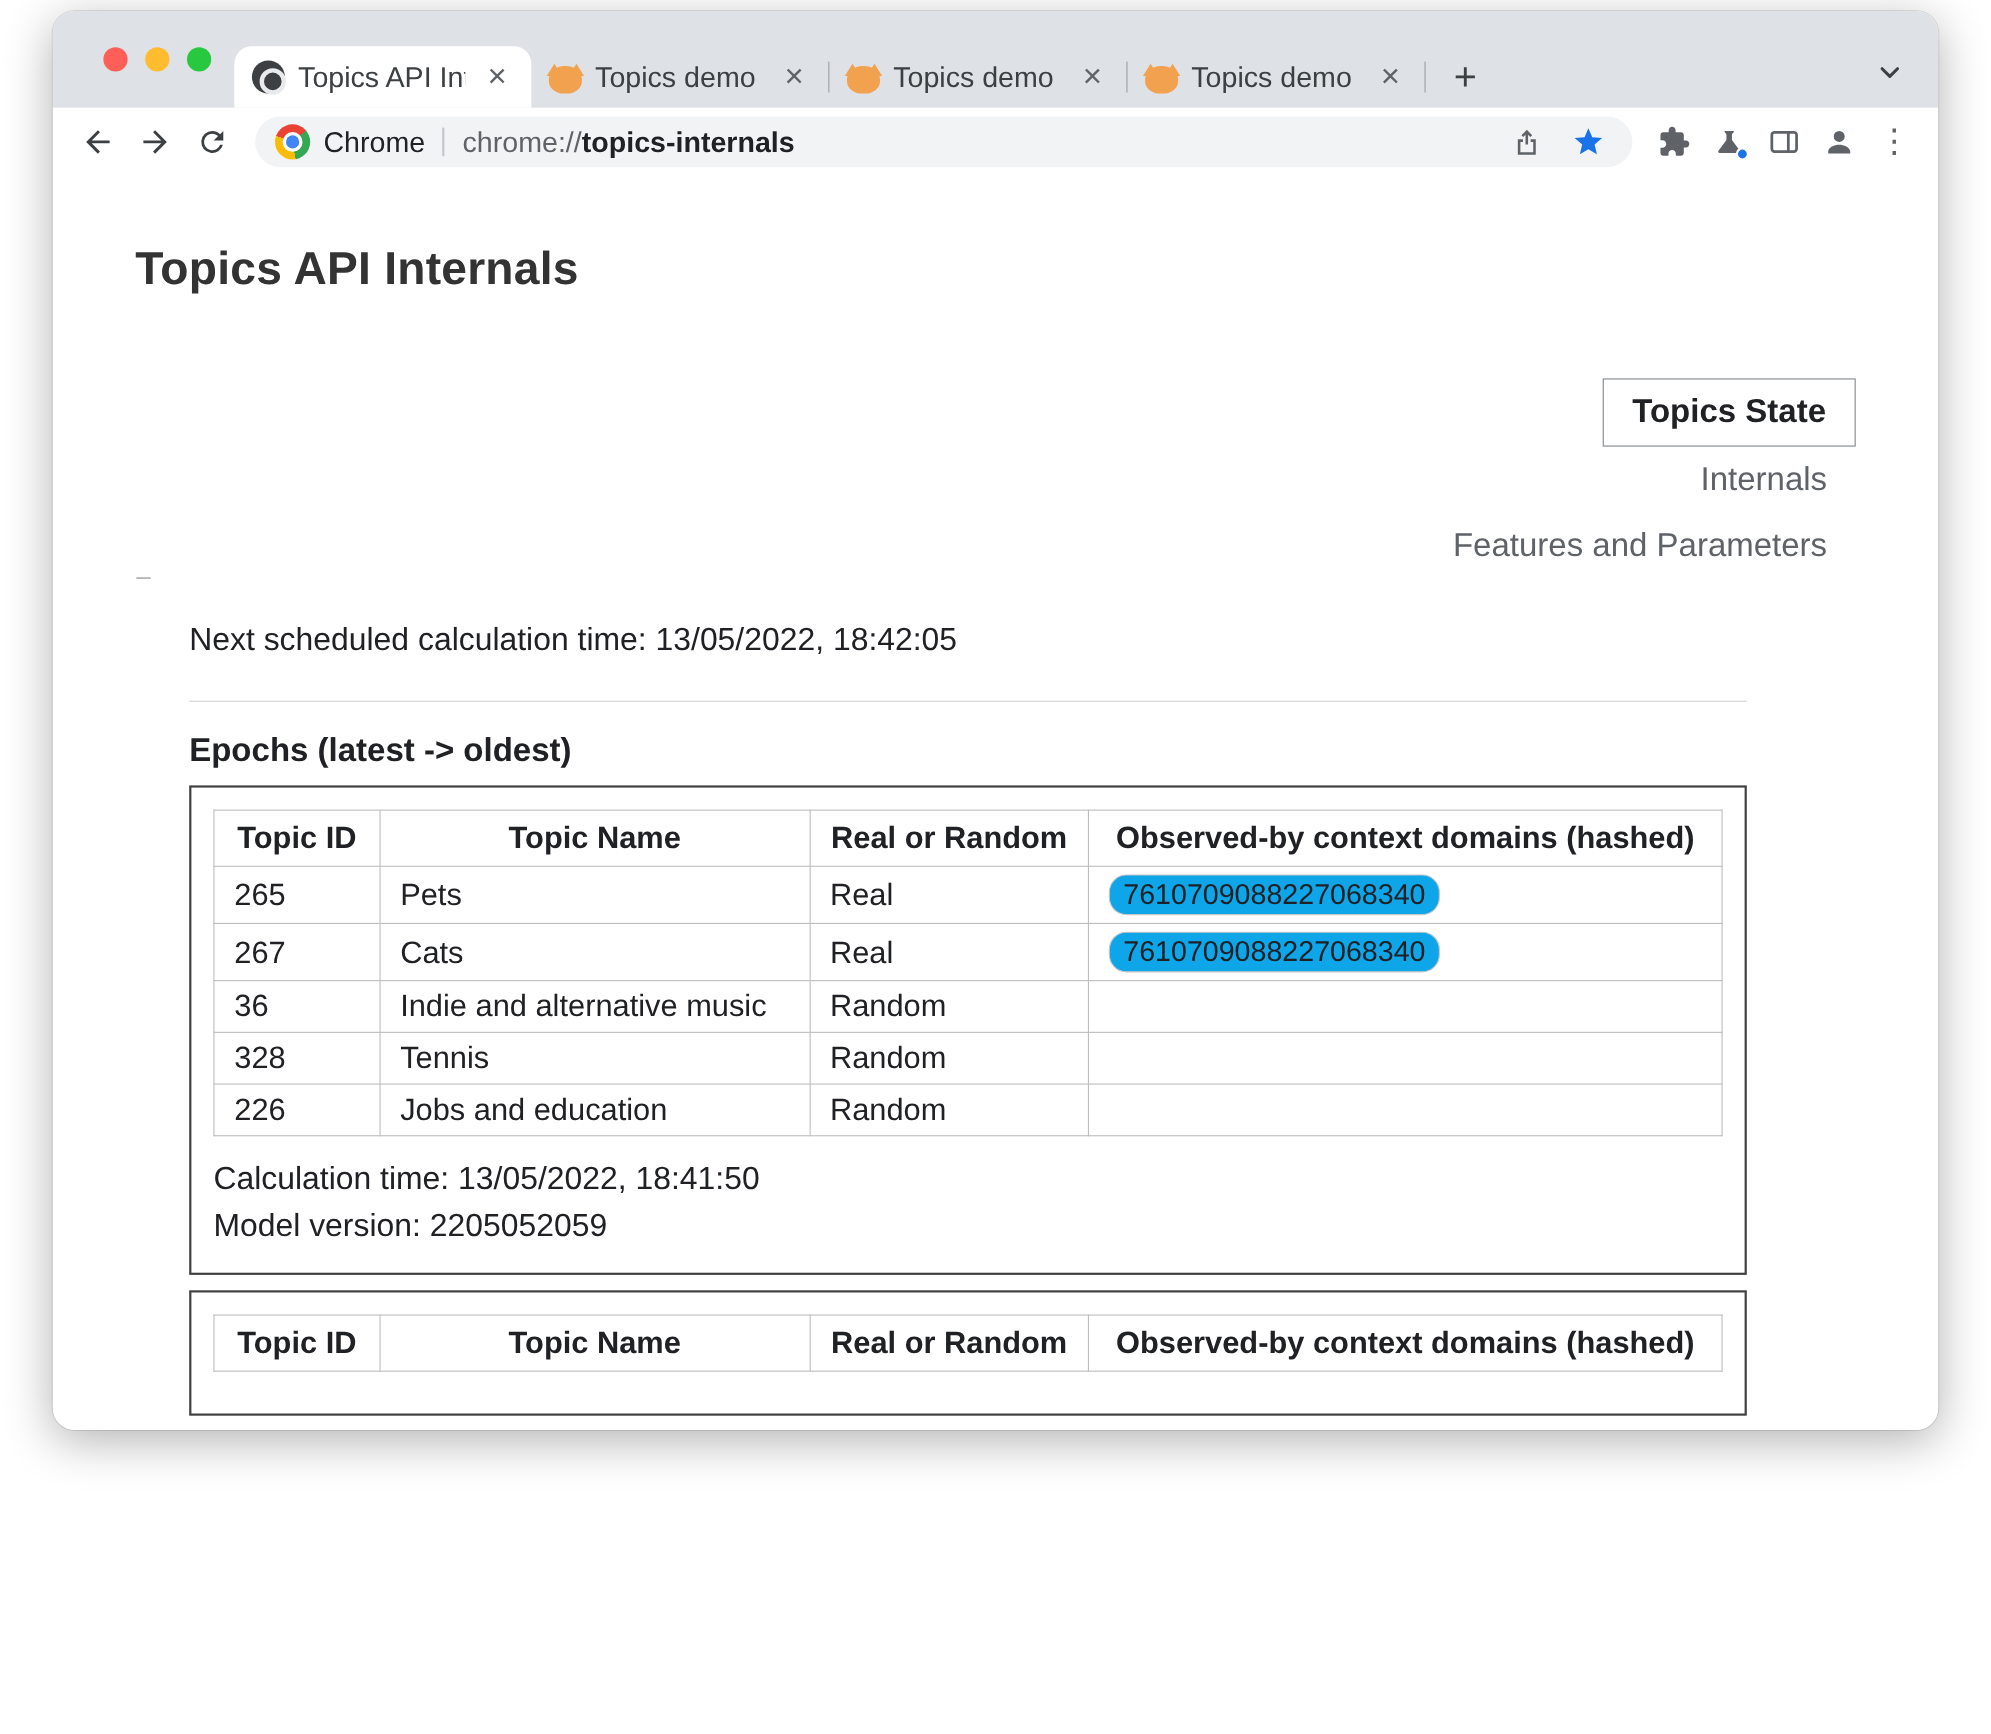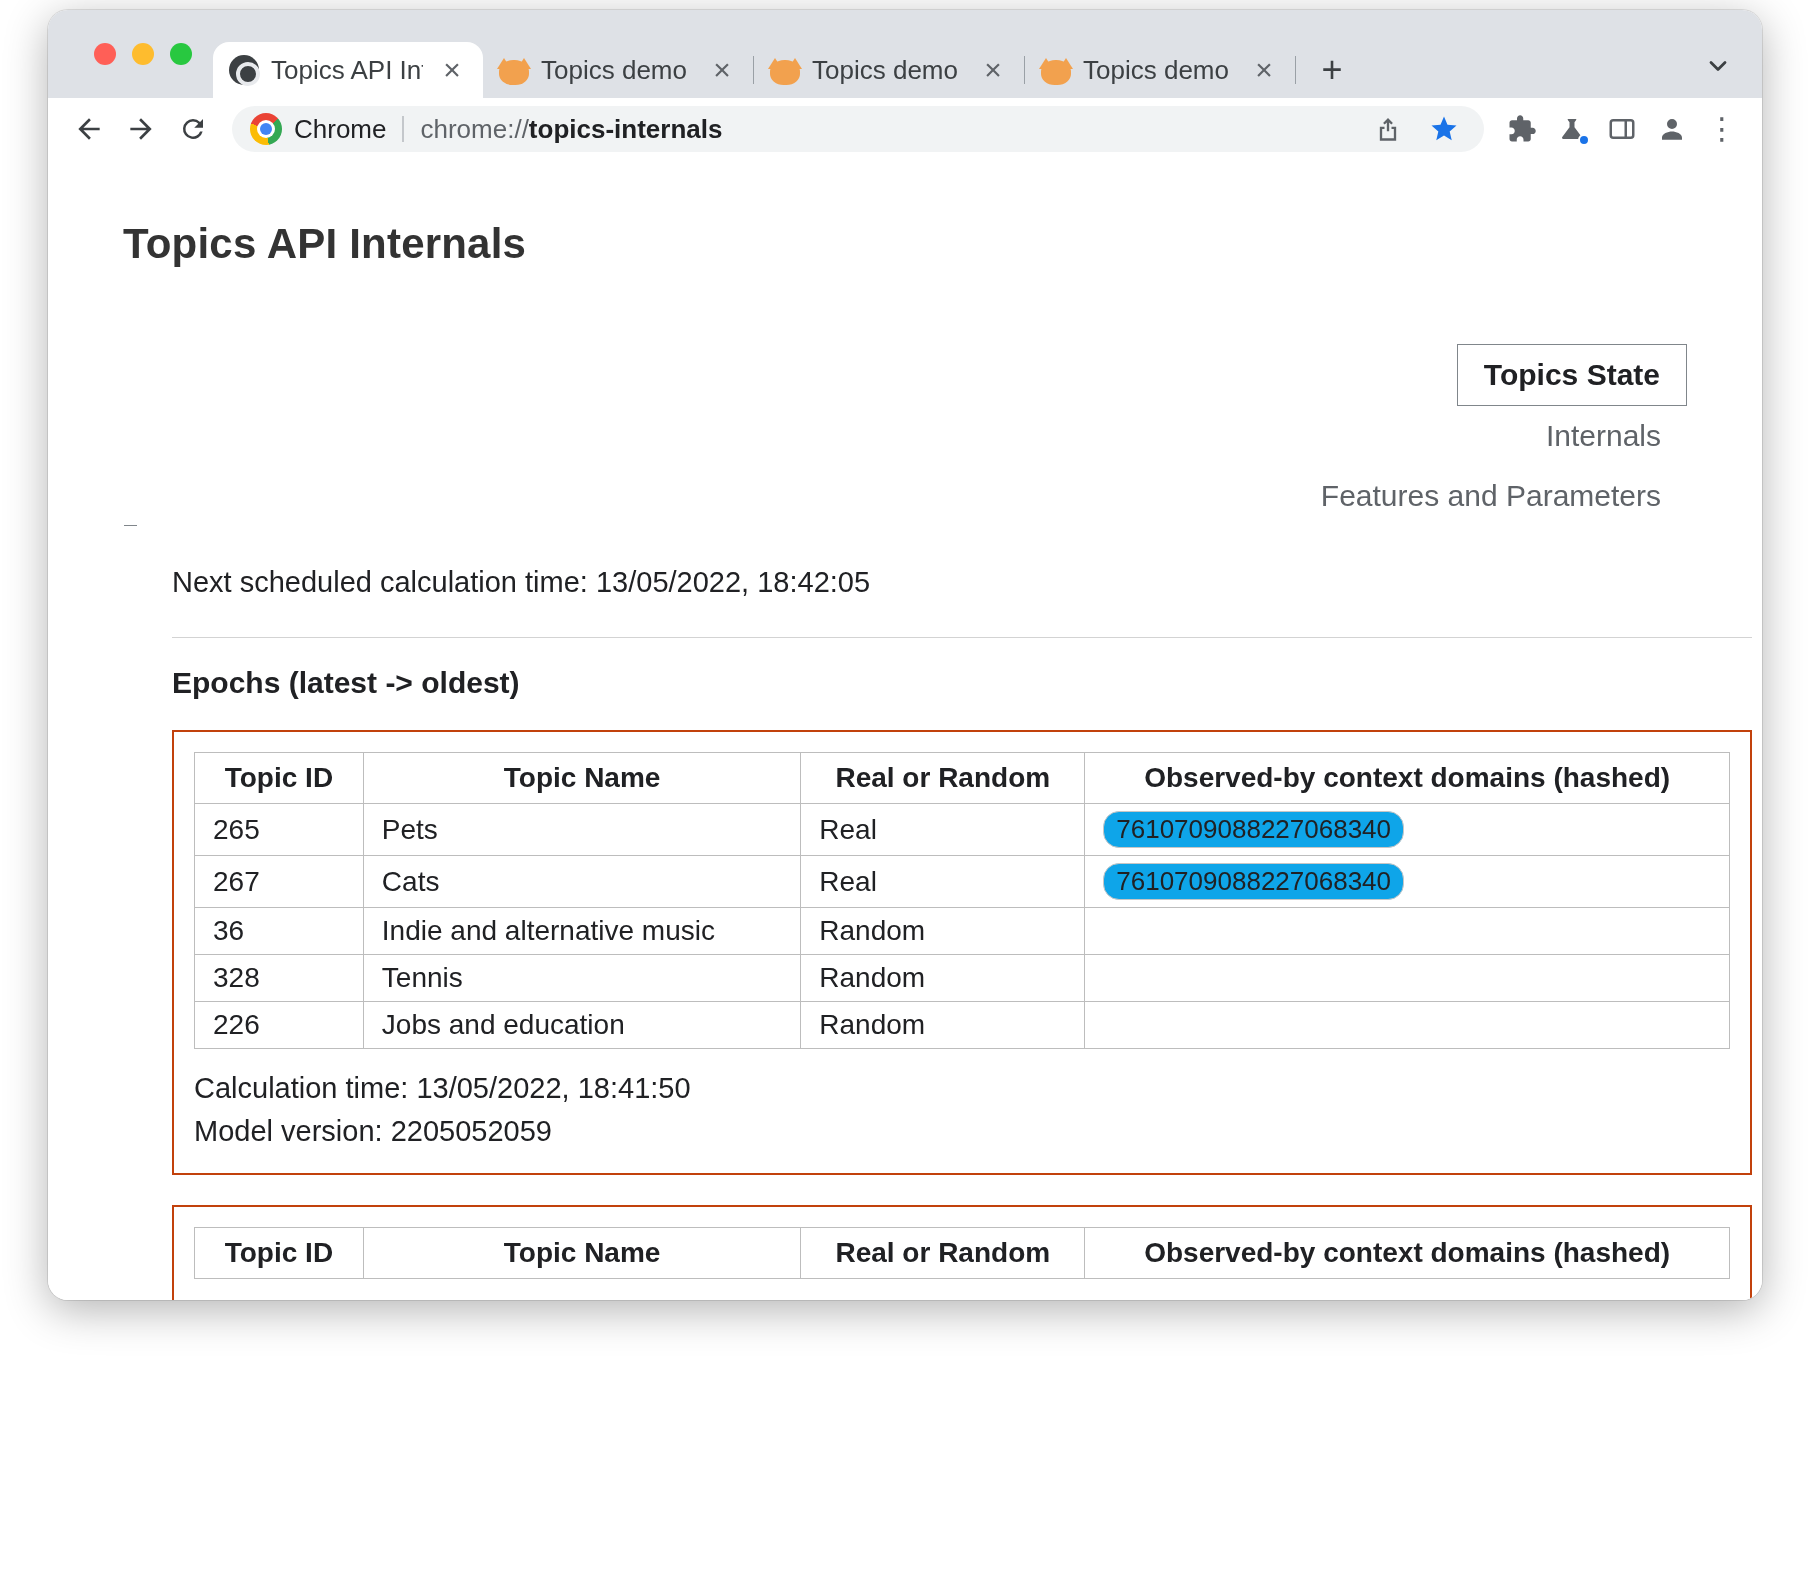--- a/index.html
+++ b/index.html
@@ -49,25 +49,25 @@
   .tool-icon { width:44px; height:44px; display:flex; align-items:center; justify-content:center; flex:none; position:relative; }
   .badge-dot { position:absolute; right:4px; bottom:5px; width:12px; height:12px; border-radius:50%; background:#1A73E8; border:2px solid #fff; }
   .dots-glyph { font-size:30px; color:#5F6368; line-height:1; }
   
   .content { height:1140px; overflow:hidden; padding:24px 75px 0; background:#fff; }
   h1 { font-size:42px; color:#333; margin:36px 0 76px; letter-spacing:.2px; }
   .page-tabs { display:flex; align-items:flex-end; margin-left:14px; position:relative;flex-direction:column; }
   .page-tabs::before { content:""; position:absolute; left:-13px; bottom:0; width:13px; height:1px; background:#80868B; }
   .ptab { font-size:30px; color:#5F6368; padding:13px 26px; }
   .ptab.active { font-weight:bold; color:#202124; border:1px solid #80868B; background:#fff; }
-  .section { margin-left:49px; width:1580px; }
+  .section { margin-left:49px; width:1416px; }
   .next-calc { font-size:29px; color:#202124; margin-top:40px; }
   hr.divider { border:none; border-top:1px solid #D3D3D3; margin:38px 0 0; }
   h2.epochs-h { font-size:30px; color:#202124; margin-top:28px; }
-  .epoch-box { border:2px solid #c2410c; margin-top:30px; padding:20px; background:#fff; }
+  .epoch-box { border:2px solid #404040; margin-top:14px; padding:20px; background:#fff; }
   table.topics-table { width:100%; border-collapse:collapse; font-size:28px; color:#202124; }
   table.topics-table th, table.topics-table td { border:1px solid #BDBDBD; }
   table.topics-table th { font-weight:bold; text-align:center; padding:9px 12px; }
   table.topics-table td { text-align:left; padding:7px 18px; }
   col.c1{width:11%} col.c2{width:28.5%} col.c3{width:18.5%} col.c4{width:42%}
   .domain-box { display:inline-block; border:1px solid #C6C6C6; border-radius:16px; padding:2px 12px; font-size:26px; color:#202124; background:#0ea5e9; }
   .epoch-meta { margin-top:18px; font-size:29px; color:#202124; line-height:1.48; }
   svg { display:block; }
 </style>
 </head>

